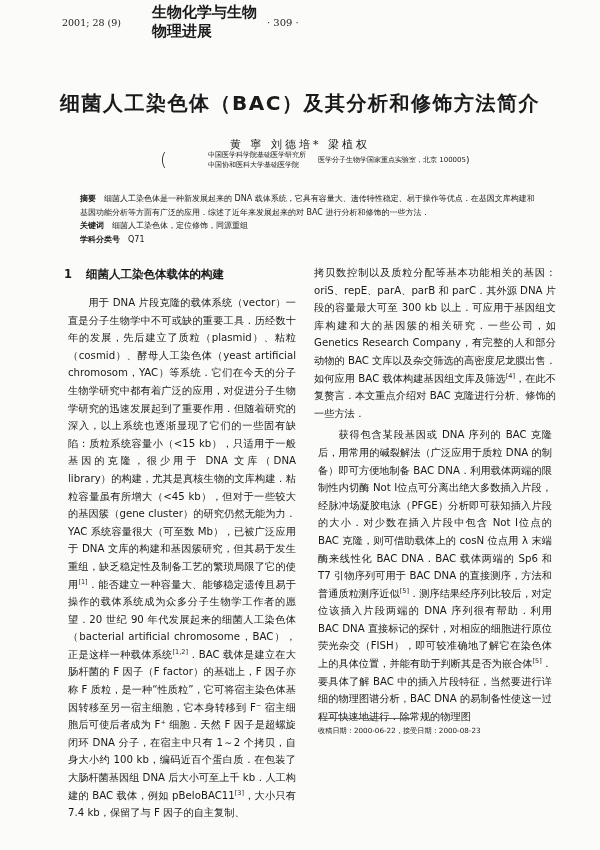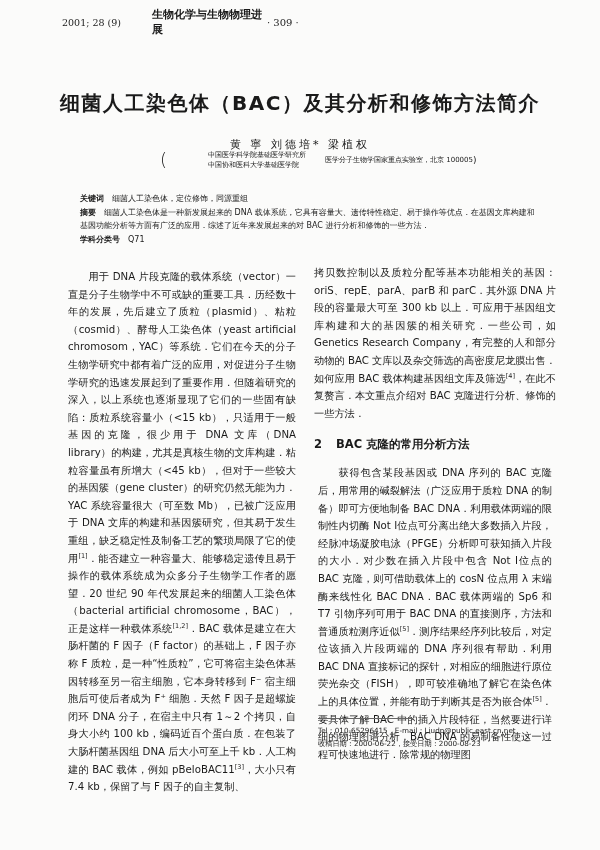--- a/index.html
+++ b/index.html
@@ -5,38 +5,38 @@
   html, body { margin: 0; padding: 0; }
   body {
     width: 600px; height: 850px; background: #fbfbfa; position: relative; overflow: hidden;
     font-family: "DejaVu Serif", "Liberation Serif", serif; color: #1a1a1a;
   }
   .header {
     position: absolute; top: 14px; left: 62px; width: 470px; height: 16px;
     font-size: 9.5px; display: flex; align-items: center;
   }
   .header .vol { width: 90px; }
-  .header .cjournal { font-weight: bold; width: 115px; font-family: Liberation Serif, serif; font-size: 11px; }
+  .header .cjournal { font-weight: bold; width: 115px; font-family: Liberation Serif, serif; font-size: 15px; }
   .header .ejournal { font-weight: bold; font-family: "Liberation Serif", serif; font-size: 10px; flex: 1; }
   .header .page { font-size: 10px; }
   .title {
     position: absolute; top: 90px; left: 0; width: 600px; text-align: center;
     font-family: "DejaVu Sans", sans-serif; font-weight: bold; font-size: 20px; letter-spacing: 1.5px;
   }
   .authors {
     position: absolute; top: 137px; left: 0; width: 600px; text-align: center;
     font-size: 11px; letter-spacing: 3px;
   }
   .affil {
     position: absolute; top: 150px; left: 160px; font-size: 7px; display: flex; align-items: center;
     font-family: "DejaVu Sans", sans-serif;
   }
   .affil .brace { font-size: 18px; line-height: 1; margin-right: 1px; font-weight: 200; }
   .affil .lines { line-height: 10px; margin-left: 40px; }
-  .affil .rest { margin-left: 19px; }
+  .affil .rest { margin-left: 12px; }
   .affil .close { font-size: 9px; }
   .abstract {
     position: absolute; top: 192px; left: 80px; width: 460px; font-size: 8px; line-height: 13.5px;
     font-family: "DejaVu Sans", sans-serif;
   }
   .abstract .lbl { font-weight: bold; margin-right: 8px; }
   .col {
     position: absolute; top: 264px; font-size: 10.2px; line-height: 17.6px; text-align: justify;
     font-family: "DejaVu Sans", sans-serif;
   }
@@ -73,39 +73,38 @@
   <span class="lines">
     <div>中国医学科学院基础医学研究所</div>
     <div>中国协和医科大学基础医学院</div>
   </span>
   <span class="rest">医学分子生物学国家重点实验室，北京 100005</span>
   <span class="close">)</span>
 </div>
 
 <div class="abstract">
   <div>
-    <span class="lbl">关键词</span><span>细菌人工染色体，定位修饰，同源重组</span>
+    <span class="lbl">摘要</span><span>细菌人工染色体是一种新发展起来的 DNA 载体系统，它具有容量大、遗传特性稳定、易于操作等优点．在基因文库构建和基因功能分析等方面有广泛的应用．综述了近年来发展起来的对 BAC 进行分析和修饰的一些方法．</span>
   </div>
   <div>
-    <span class="lbl">摘要</span><span>细菌人工染色体是一种新发展起来的 DNA 载体系统，它具有容量大、遗传特性稳定、易于操作等优点．在基因文库构建和基因功能分析等方面有广泛的应用．综述了近年来发展起来的对 BAC 进行分析和修饰的一些方法．</span>
+    <span class="lbl">关键词</span><span>细菌人工染色体，定位修饰，同源重组</span>
   </div>
   <div>
     <span class="lbl">学科分类号</span><span>Q71</span>
   </div>
 </div>
 
 <div class="col left">
+  <div class="section-h">
+    <span class="num">1</span><span>细菌人工染色体载体的构建</span>
+  </div>
   <p class="para"><span>用于 DNA 片段克隆的载体系统（vector）一直是分子生物学中不可或缺的重要工具．历经数十年的发展，先后建立了质粒（plasmid）、粘粒（cosmid）、酵母人工染色体（yeast artificial chromosom，YAC）等系统．它们在今天的分子生物学研究中都有着广泛的应用，对促进分子生物学研究的迅速发展起到了重要作用．但随着研究的深入，以上系统也逐渐显现了它们的一些固有缺陷：质粒系统容量小（&lt;15 kb），只适用于一般基因的克隆，很少用于 DNA 文库（DNA library）的构建，尤其是真核生物的文库构建．粘粒容量虽有所增大（&lt;45 kb），但对于一些较大的基因簇（gene cluster）的研究仍然无能为力．YAC 系统容量很大（可至数 Mb），已被广泛应用于 DNA 文库的构建和基因簇研究，但其易于发生重组，缺乏稳定性及制备工艺的繁琐局限了它的使用</span><sup>[1]</sup><span>．能否建立一种容量大、能够稳定遗传且易于操作的载体系统成为众多分子生物学工作者的愿望．20 世纪 90 年代发展起来的细菌人工染色体（bacterial artificial chromosome，BAC），正是这样一种载体系统</span><sup>[1,2]</sup><span>．BAC 载体是建立在大肠杆菌的 F 因子（F factor）的基础上，F 因子亦称 F 质粒，是一种“性质粒”，它可将宿主染色体基因转移至另一宿主细胞，它本身转移到 F⁻ 宿主细胞后可使后者成为 F⁺ 细胞．天然 F 因子是超螺旋闭环 DNA 分子，在宿主中只有 1～2 个拷贝，自身大小约 100 kb，编码近百个蛋白质．在包装了大肠杆菌基因组 DNA 后大小可至上千 kb．人工构建的 BAC 载体，例如 pBeloBAC11</span><sup>[3]</sup><span>，大小只有 7.4 kb，保留了与 F 因子的自主复制、</span></p>
 </div>
 
 <div class="col right">
   <p class="cont"><span>拷贝数控制以及质粒分配等基本功能相关的基因：oriS、repE、parA、parB 和 parC．其外源 DNA 片段的容量最大可至 300 kb 以上．可应用于基因组文库构建和大的基因簇的相关研究．一些公司，如 Genetics Research Company，有完整的人和部分动物的 BAC 文库以及杂交筛选的高密度尼龙膜出售．如何应用 BAC 载体构建基因组文库及筛选</span><sup>[4]</sup><span>，在此不复赘言．本文重点介绍对 BAC 克隆进行分析、修饰的一些方法．</span></p>
-  <div class="section-h">
-    <span class="num">2</span><span>BAC 克隆的常用分析方法</span>
-  </div>
   <p class="para"><span>获得包含某段基因或 DNA 序列的 BAC 克隆后，用常用的碱裂解法（广泛应用于质粒 DNA 的制备）即可方便地制备 BAC DNA．利用载体两端的限制性内切酶 Not Ⅰ位点可分离出绝大多数插入片段，经脉冲场凝胶电泳（PFGE）分析即可获知插入片段的大小．对少数在插入片段中包含 Not Ⅰ位点的 BAC 克隆，则可借助载体上的 cosN 位点用 λ 末端酶来线性化 BAC DNA．BAC 载体两端的 Sp6 和 T7 引物序列可用于 BAC DNA 的直接测序，方法和普通质粒测序近似</span><sup>[5]</sup><span>．测序结果经序列比较后，对定位该插入片段两端的 DNA 序列很有帮助．利用 BAC DNA 直接标记的探针，对相应的细胞进行原位荧光杂交（FISH），即可较准确地了解它在染色体上的具体位置，并能有助于判断其是否为嵌合体</span><sup>[5]</sup><span>．要具体了解 BAC 中的插入片段特征，当然要进行详细的物理图谱分析，BAC DNA 的易制备性使这一过程可快速地进行．除常规的物理图</span></p>
 </div>
 
 <div class="footnote">
   <div class="rule"></div>
-  <div>Tel：010-65296415，E-mail：Liudp@public.east.cn.net</div>
   <div>收稿日期：2000-06-22，接受日期：2000-08-23</div>
 </div>
 
 </body></html>

